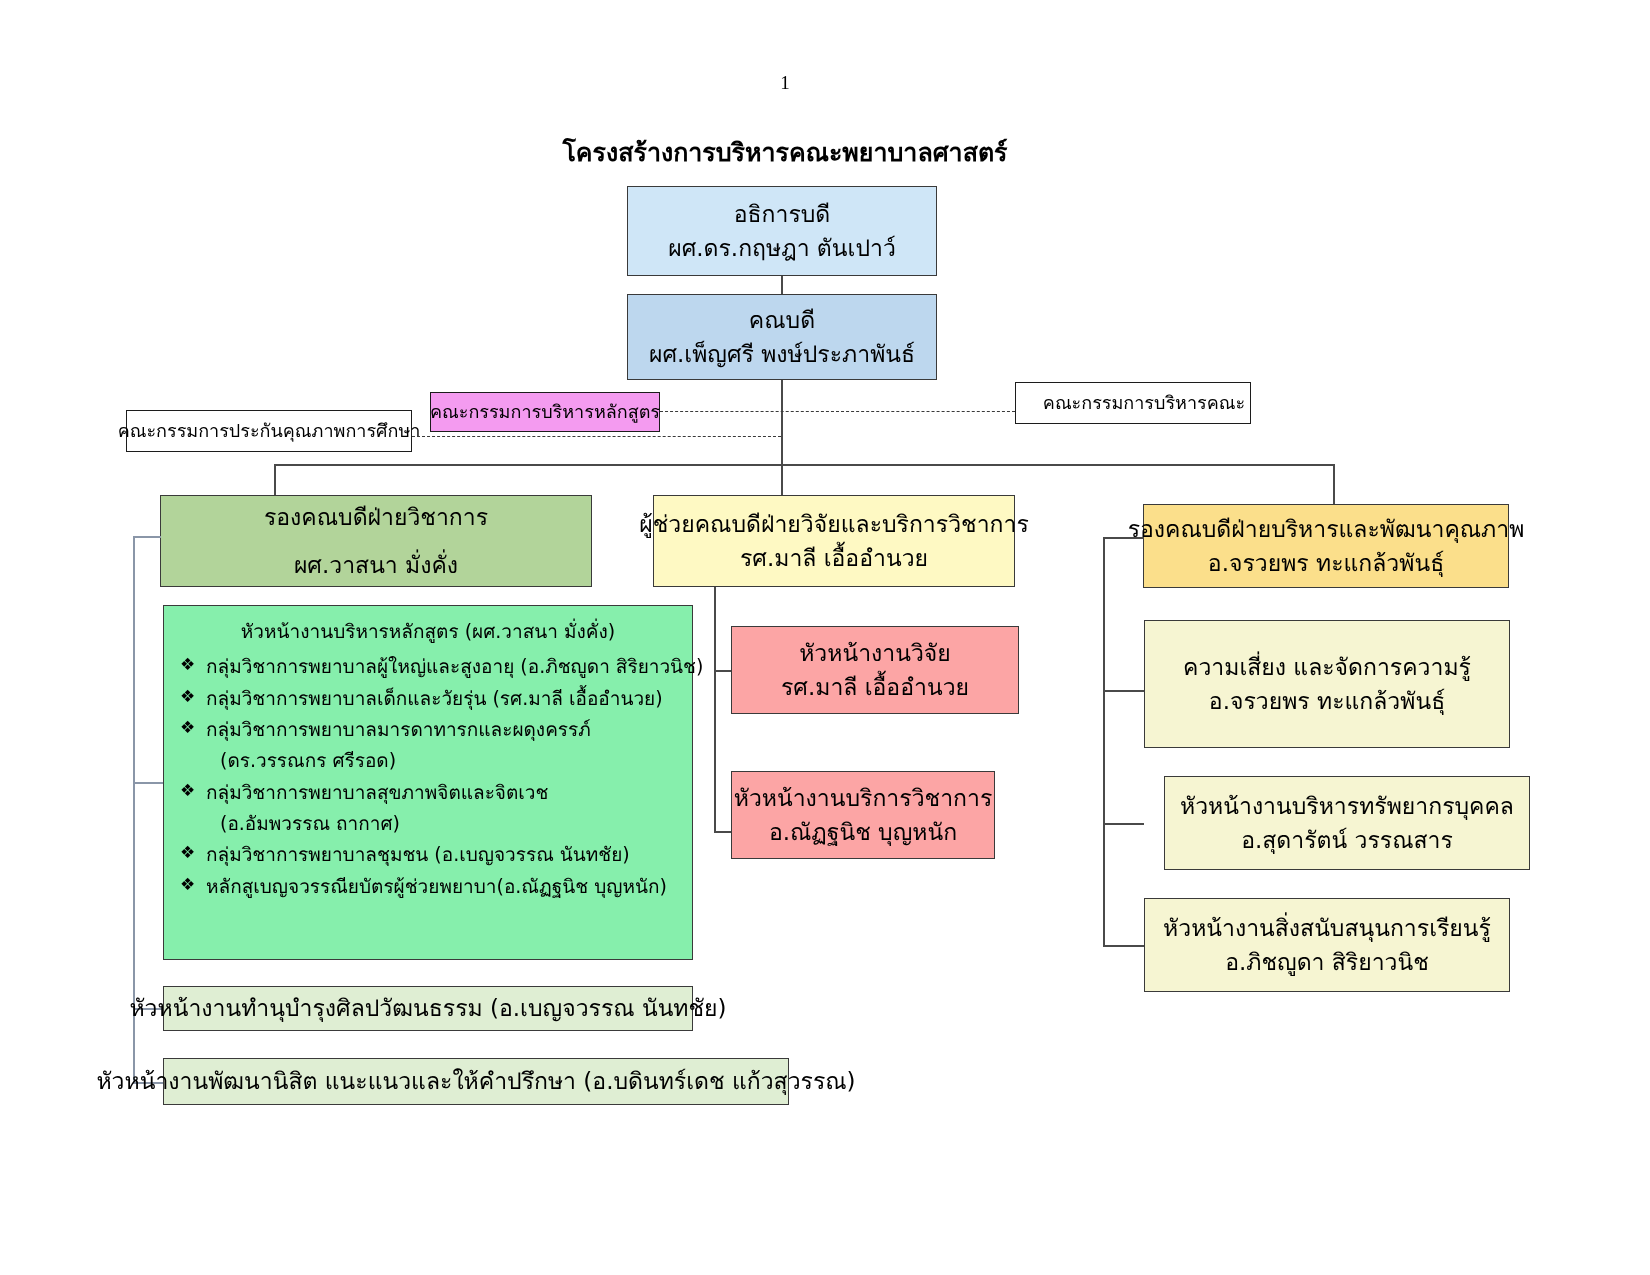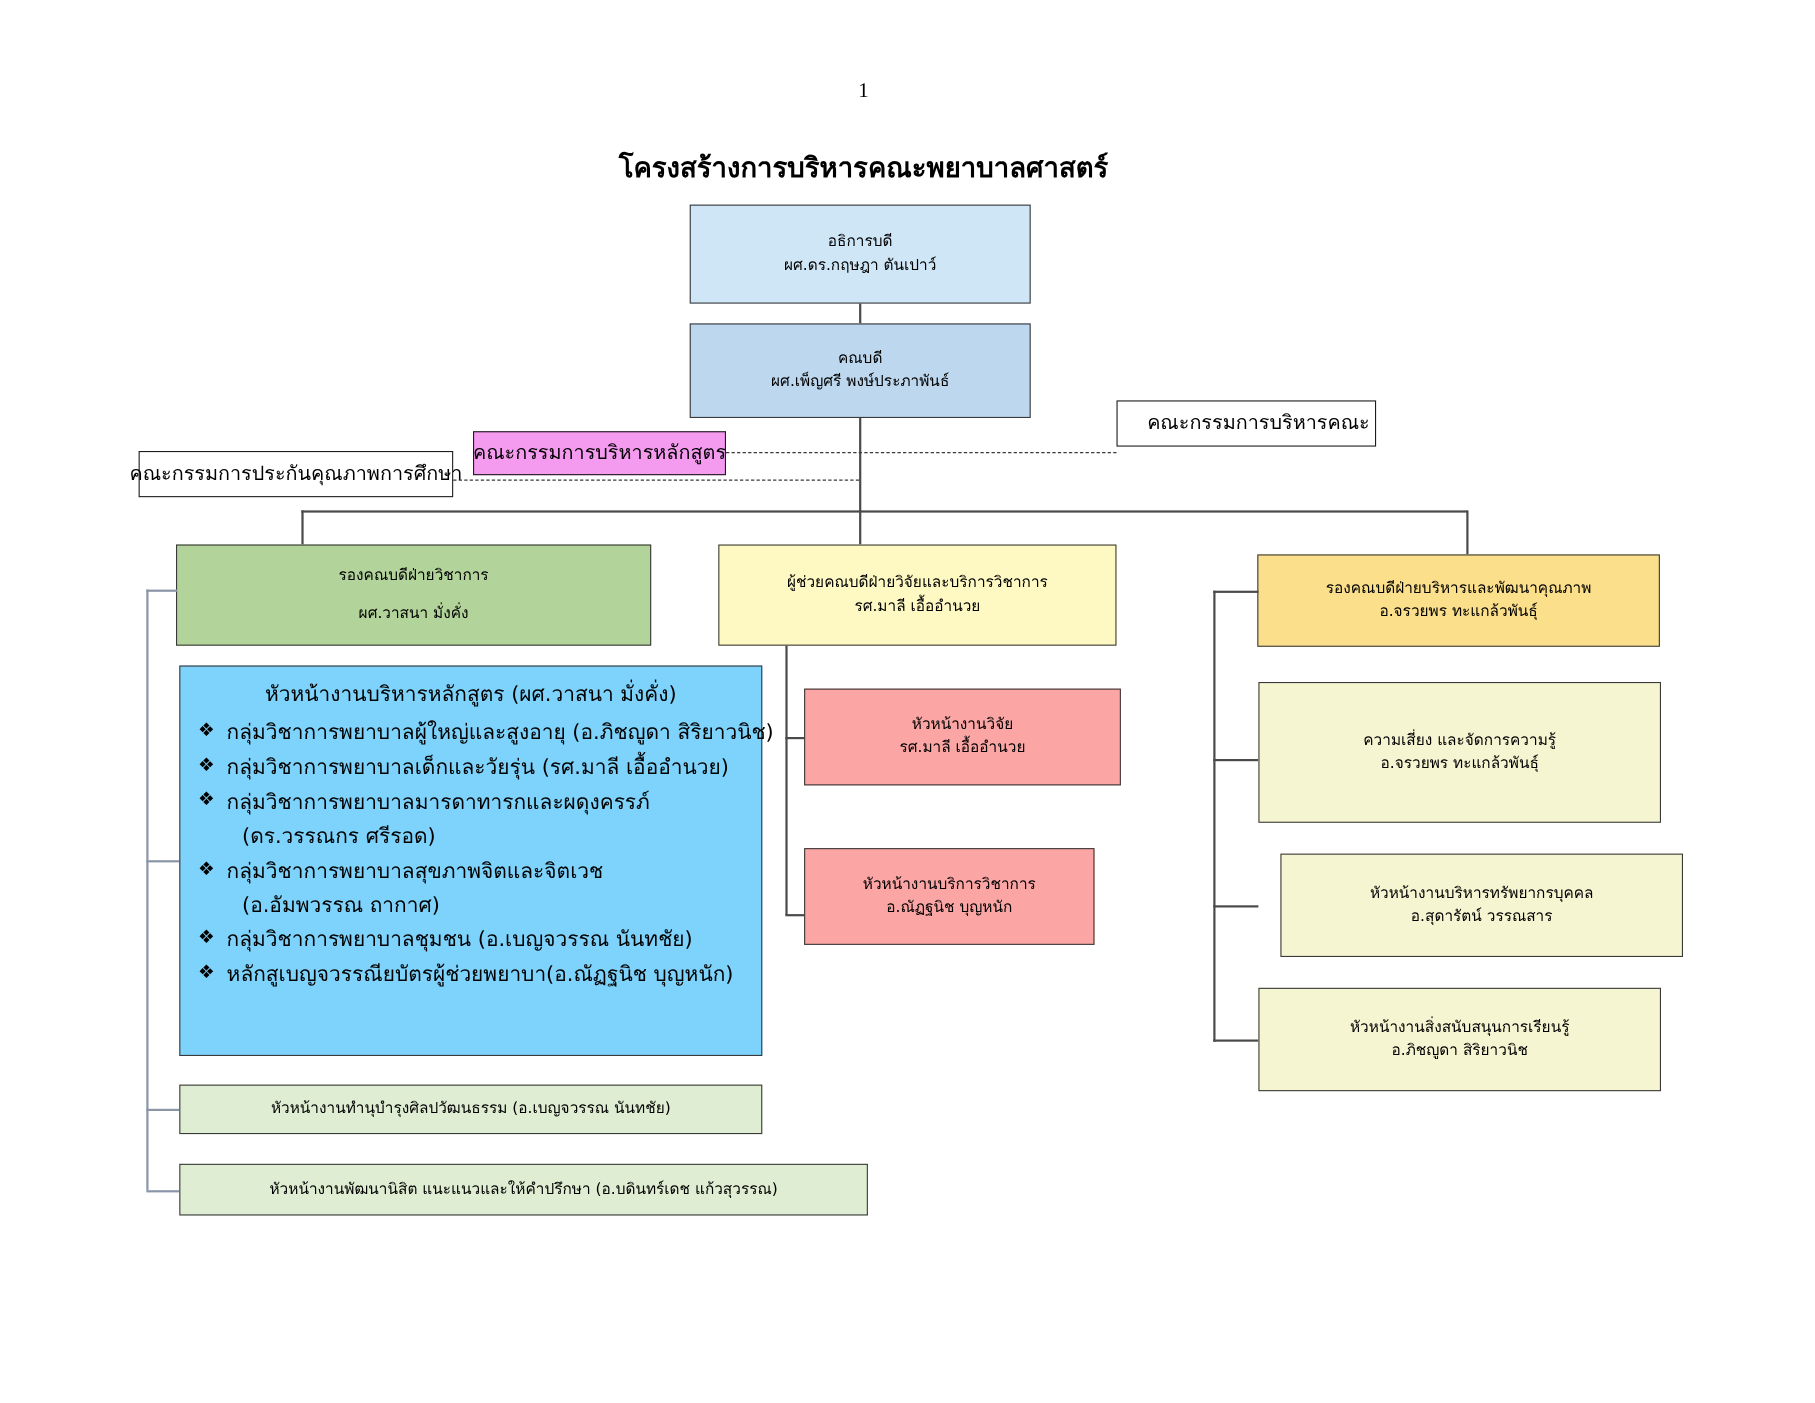--- a/index.html
+++ b/index.html
@@ -23,21 +23,21 @@
   .node {
     position: absolute;
     box-sizing: border-box;
     border: 1.6px solid #3a3a3a;
     display: flex;
     flex-direction: column;
     align-items: center;
     justify-content: center;
     text-align: center;
     line-height: 1.48;
-    font-size: 14px;
+    font-size: 23px;
     padding: 6px 10px;
   }
   .node .ln { display: block; white-space: nowrap; }
 
   
   .c-blue-light { background: #cfe6f7; }
   .c-blue-mid   { background: #bdd7ee; }
   .c-white      { background: #ffffff; border-color: #1c1c1c; }
   .c-magenta    { background: #f49bf0; border-color: #1c1c1c; }
   .c-green      { background: #b2d49a; border-color: #3a3a3a; }
@@ -77,21 +77,21 @@
     position: absolute;
     height: 0;
     border-top: 1.6px dashed #3a3a3a;
   }
 
   
   .listbox {
     position: absolute;
     box-sizing: border-box;
     border: 1.6px solid #3a3a3a;
-    background: #7dd3fc;
+    background: #86efac;
     padding: 10px 14px 12px 14px;
     font-size: 19px;
     line-height: 1.62;
   }
   .listbox .heading {
     text-align: center;
     margin-bottom: 4px;
     white-space: nowrap;
   }
   .listbox ul {
@@ -140,21 +140,21 @@
   <div class="ln-v" style="left:781px; top:380px; height:85px;"></div>
 
   <div class="node c-white" style="left:126px; top:410px; width:286px; height:42px; font-size:18px;">
     <span class="ln">คณะกรรมการประกันคุณภาพการศึกษา</span>
   </div>
 
   <div class="node c-magenta" style="left:430px; top:392px; width:230px; height:40px; font-size:18px;">
     <span class="ln">คณะกรรมการบริหารหลักสูตร</span>
   </div>
 
-  <div class="node c-white" style="left:1015px; top:364px; width:236px; height:42px; font-size:18px;padding-left:32px;">
+  <div class="node c-white" style="left:1015px; top:382px; width:236px; height:42px; font-size:18px;padding-left:32px;">
     <span class="ln">คณะกรรมการบริหารคณะ</span>
   </div>
 
   <div class="dash-h" style="left:660px; top:411px; width:355px;"></div>
   <div class="dash-h" style="left:412px; top:436px; width:369px;"></div>
 
   <div class="ln-h" style="left:274px; top:464px; width:1060px;"></div>
   <div class="ln-v" style="left:274px; top:464px; height:31px;"></div>
   <div class="ln-v" style="left:781px; top:464px; height:31px;"></div>
   <div class="ln-v" style="left:1333px; top:464px; height:40px;"></div>

